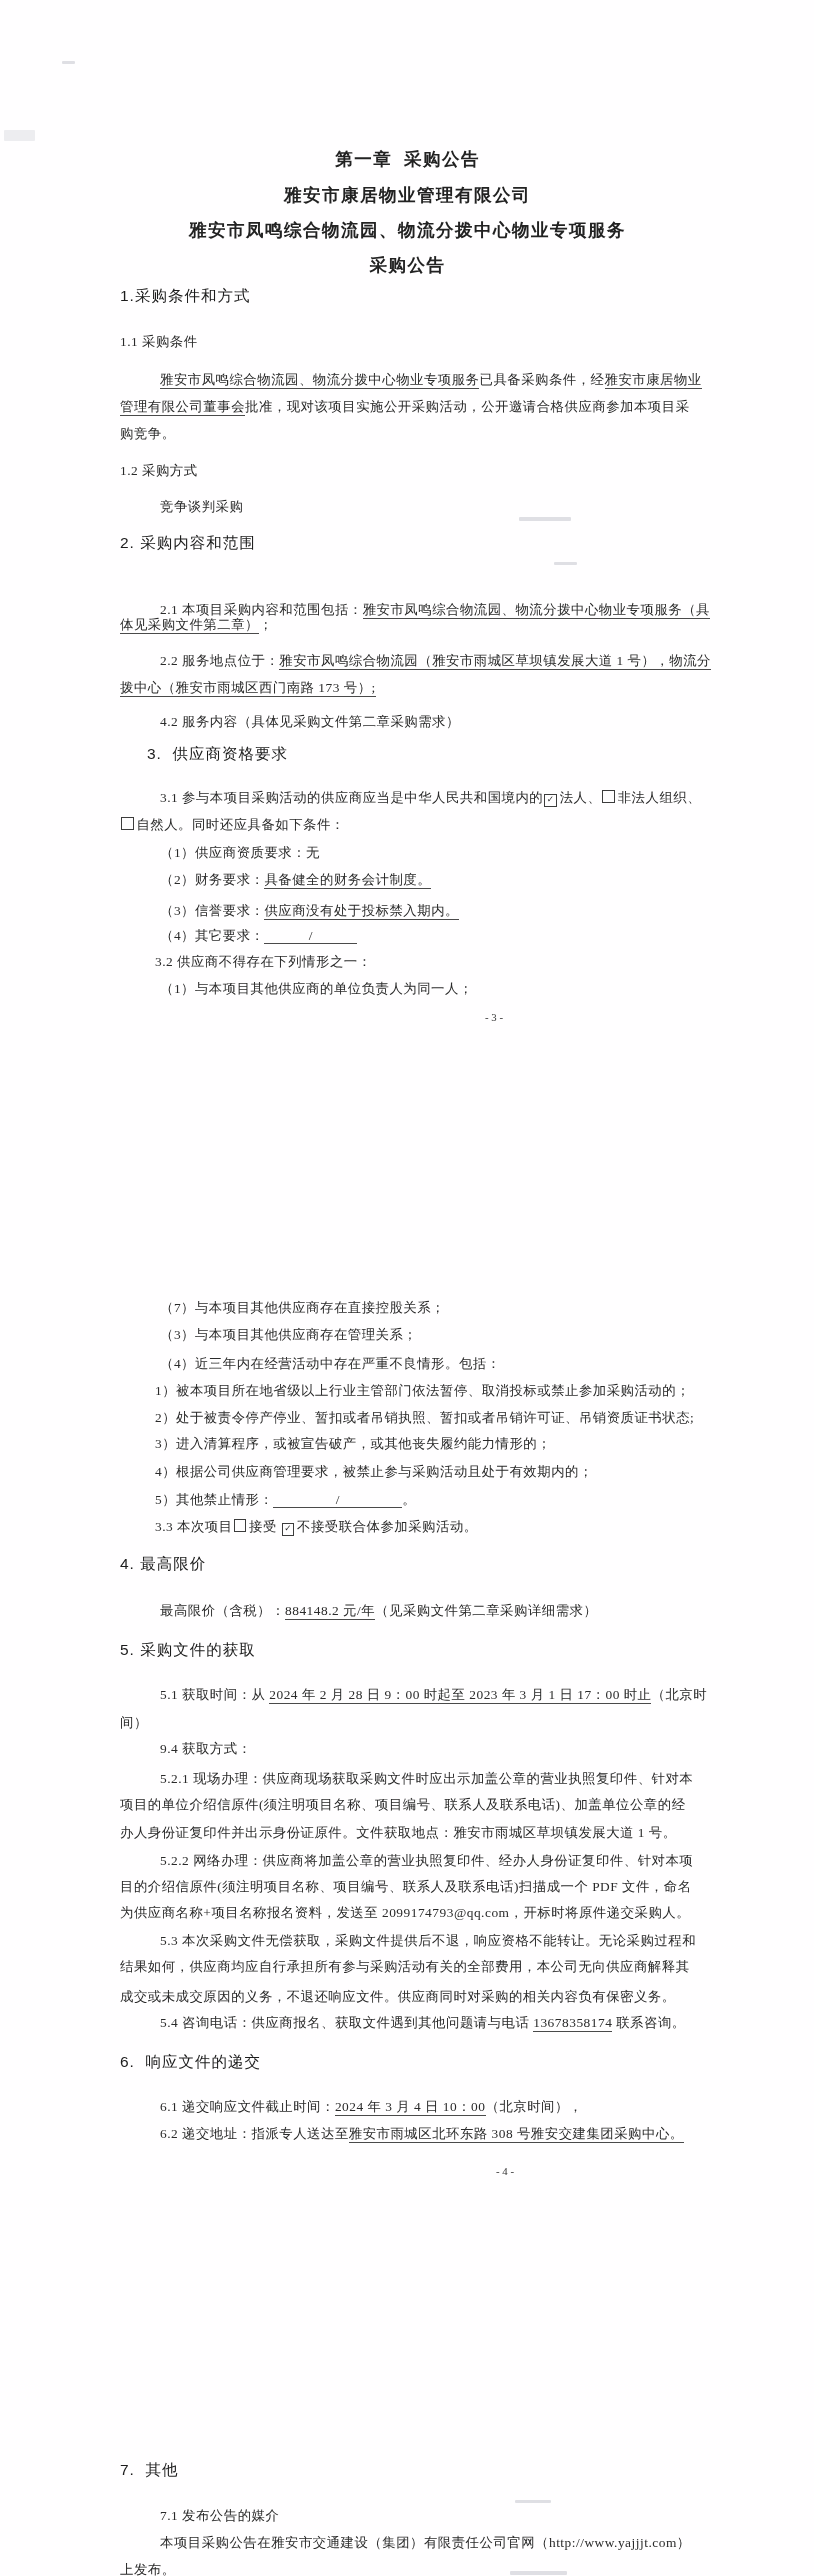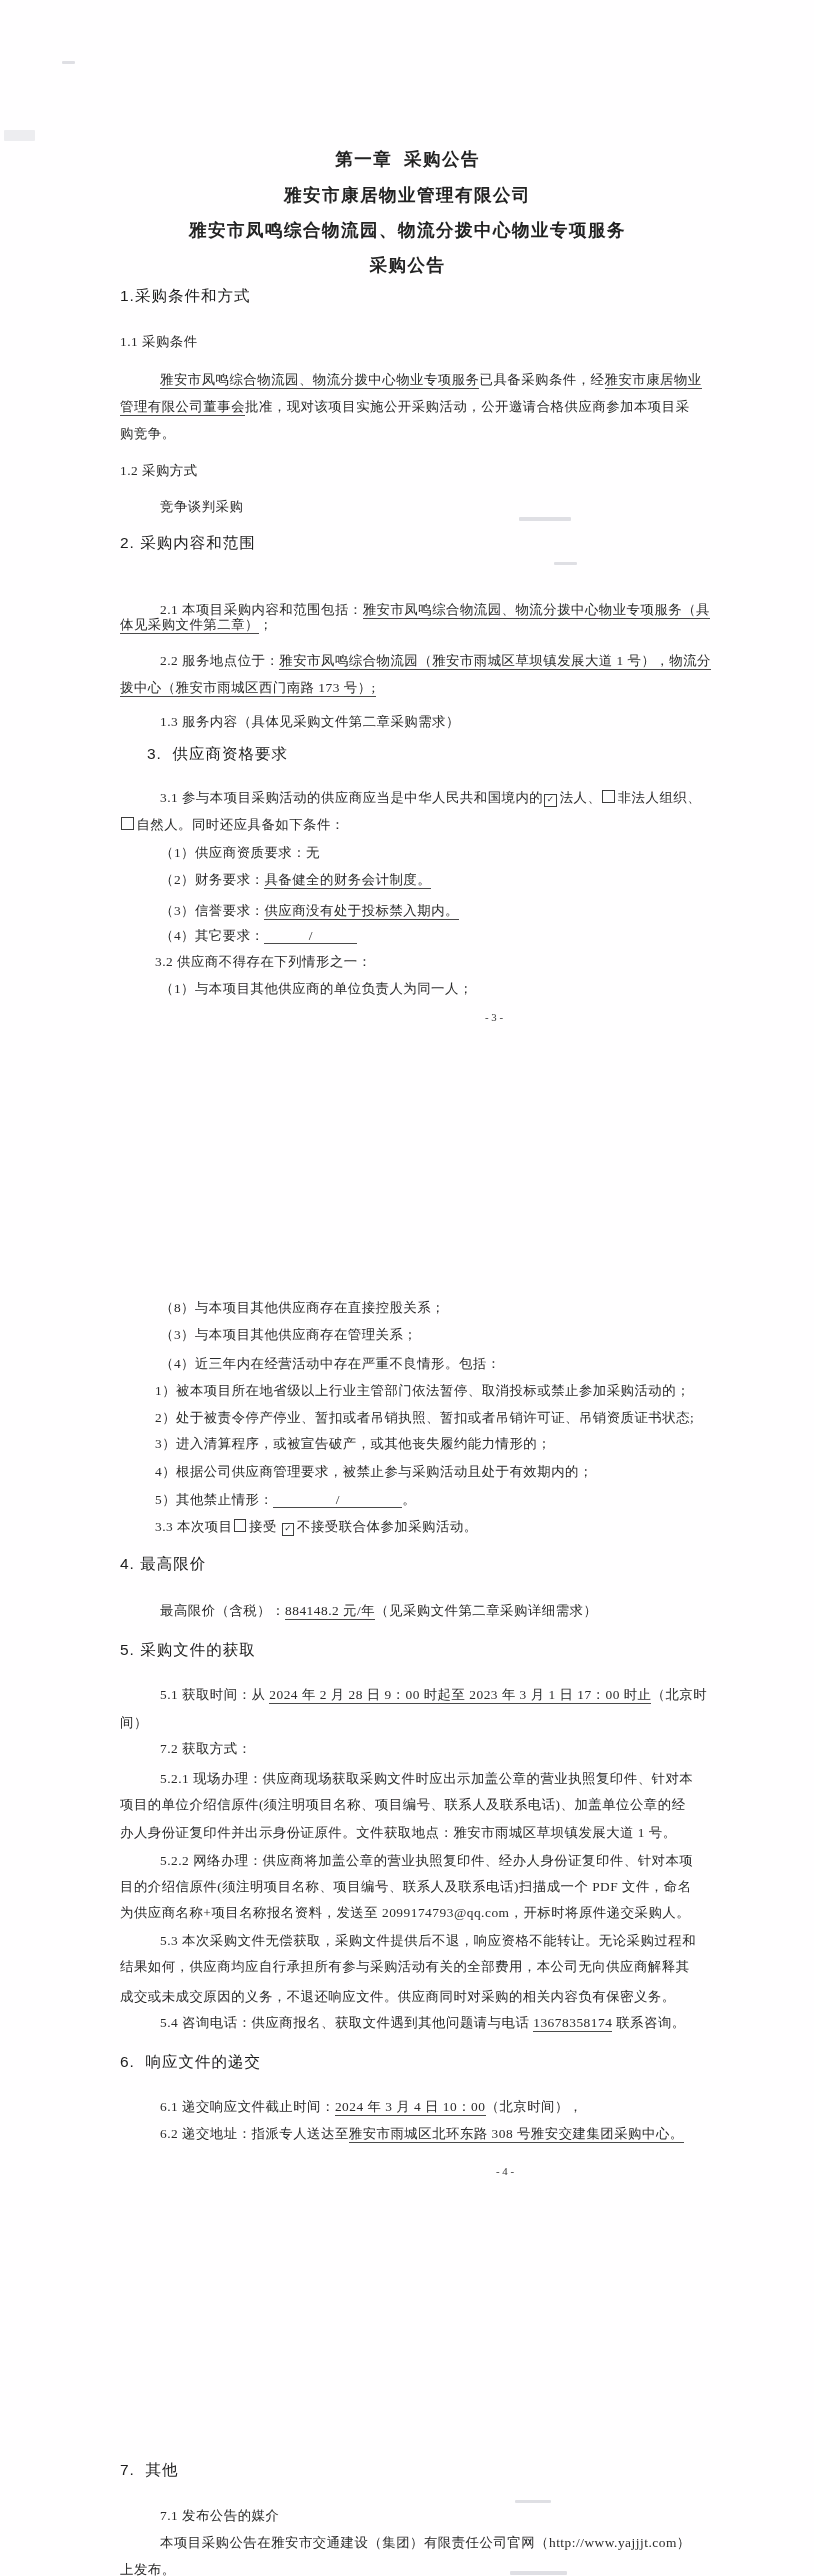--- a/index.html
+++ b/index.html
@@ -37,50 +37,50 @@
   <div class="ln" style="top:426px;left:120px;">购竞争。</div>
 
   <div class="ln" style="top:463px;left:120px;">1.2 采购方式</div>
   <div class="ln" style="top:499px;left:160px;">竞争谈判采购</div>
 
   <div class="h" style="top:533px;left:120px;">2. 采购内容和范围</div>
   <div class="ln" style="top:602px;left:160px;"><span>2.1 本项目采购内容和范围包括：</span><span class="u">雅安市凤鸣综合物流园、物流分拨中心物业专项服务（具</span></div>
   <div class="ln" style="top:617px;left:120px;"><span class="u">体见采购文件第二章）</span><span>；</span></div>
   <div class="ln" style="top:653px;left:160px;"><span>2.2 服务地点位于：</span><span class="u">雅安市凤鸣综合物流园（雅安市雨城区草坝镇发展大道 1 号），物流分</span></div>
   <div class="ln" style="top:680px;left:120px;"><span class="u">拨中心（雅安市雨城区西门南路 173 号）;</span></div>
-  <div class="ln" style="top:714px;left:160px;">1.3 服务内容（具体见采购文件第二章采购需求）</div>
+  <div class="ln" style="top:714px;left:160px;">4.2 服务内容（具体见采购文件第二章采购需求）</div>
 
   <div class="h" style="top:744px;left:120px;margin-left:27px;">3.  供应商资格要求</div>
   <div class="ln" style="top:790px;left:160px;"><span>3.1 参与本项目采购活动的供应商应当是中华人民共和国境内的</span><span class="cbx">✓</span><span>法人、</span><span class="cbx"></span><span>非法人组织、</span></div>
   <div class="ln" style="top:817px;left:120px;"><span class="cbx"></span><span>自然人。同时还应具备如下条件：</span></div>
   <div class="ln" style="top:845px;left:160px;">（1）供应商资质要求：无</div>
   <div class="ln" style="top:872px;left:160px;"><span>（2）财务要求：</span><span class="u">具备健全的财务会计制度。</span></div>
   <div class="ln" style="top:903px;left:160px;"><span>（3）信誉要求：</span><span class="u">供应商没有处于投标禁入期内。</span></div>
   <div class="ln" style="top:928px;left:160px;"><span>（4）其它要求：</span><span class="blank b180">/</span></div>
   <div class="ln" style="top:954px;left:155px;">3.2 供应商不得存在下列情形之一：</div>
   <div class="ln" style="top:981px;left:160px;">（1）与本项目其他供应商的单位负责人为同一人；</div>
   <div class="pageno" style="top:1011px;left:485px;">- 3 -</div>
 
-  <div class="ln" style="top:1300px;left:160px;">（8）与本项目其他供应商存在直接控股关系；</div>
+  <div class="ln" style="top:1300px;left:160px;">（7）与本项目其他供应商存在直接控股关系；</div>
   <div class="ln" style="top:1327px;left:160px;">（3）与本项目其他供应商存在管理关系；</div>
   <div class="ln" style="top:1356px;left:160px;">（4）近三年内在经营活动中存在严重不良情形。包括：</div>
   <div class="ln" style="top:1383px;left:155px;">1）被本项目所在地省级以上行业主管部门依法暂停、取消投标或禁止参加采购活动的；</div>
   <div class="ln" style="top:1410px;left:155px;">2）处于被责令停产停业、暂扣或者吊销执照、暂扣或者吊销许可证、吊销资质证书状态;</div>
   <div class="ln" style="top:1436px;left:155px;text-align:center;">3）进入清算程序，或被宣告破产，或其他丧失履约能力情形的；</div>
   <div class="ln" style="top:1464px;left:155px;">4）根据公司供应商管理要求，被禁止参与采购活动且处于有效期内的；</div>
   <div class="ln" style="top:1492px;left:155px;"><span>5）其他禁止情形：</span><span class="blank b250">/</span><span>。</span></div>
   <div class="ln" style="top:1519px;left:155px;"><span>3.3 本次项目</span><span class="cbx"></span><span>接受 </span><span class="cbx">✓</span><span>不接受联合体参加采购活动。</span></div>
 
   <div class="h" style="top:1554px;left:120px;">4. 最高限价</div>
   <div class="ln" style="top:1603px;left:160px;"><span>最高限价（含税）：</span><span class="u">884148.2 元/年</span><span>（见采购文件第二章采购详细需求）</span></div>
 
   <div class="h" style="top:1640px;left:120px;">5. 采购文件的获取</div>
   <div class="ln" style="top:1687px;left:160px;"><span>5.1 获取时间：从 </span><span class="u">2024 年 2 月 28 日 9：00 时起至 2023 年 3 月 1 日 17：00 时止</span><span>（北京时</span></div>
   <div class="ln" style="top:1715px;left:120px;">间）</div>
-  <div class="ln" style="top:1741px;left:160px;">7.2 获取方式：</div>
+  <div class="ln" style="top:1741px;left:160px;">9.4 获取方式：</div>
   <div class="ln" style="top:1771px;left:160px;">5.2.1 现场办理：供应商现场获取采购文件时应出示加盖公章的营业执照复印件、针对本</div>
   <div class="ln" style="top:1797px;left:120px;">项目的单位介绍信原件(须注明项目名称、项目编号、联系人及联系电话)、加盖单位公章的经</div>
   <div class="ln" style="top:1825px;left:120px;">办人身份证复印件并出示身份证原件。文件获取地点：雅安市雨城区草坝镇发展大道 1 号。</div>
   <div class="ln" style="top:1853px;left:160px;">5.2.2 网络办理：供应商将加盖公章的营业执照复印件、经办人身份证复印件、针对本项</div>
   <div class="ln" style="top:1879px;left:120px;">目的介绍信原件(须注明项目名称、项目编号、联系人及联系电话)扫描成一个 PDF 文件，命名</div>
   <div class="ln" style="top:1905px;left:120px;">为供应商名称+项目名称报名资料，发送至 2099174793@qq.com，开标时将原件递交采购人。</div>
   <div class="ln" style="top:1933px;left:160px;">5.3 本次采购文件无偿获取，采购文件提供后不退，响应资格不能转让。无论采购过程和</div>
   <div class="ln" style="top:1959px;left:120px;">结果如何，供应商均应自行承担所有参与采购活动有关的全部费用，本公司无向供应商解释其</div>
   <div class="ln" style="top:1989px;left:120px;">成交或未成交原因的义务，不退还响应文件。供应商同时对采购的相关内容负有保密义务。</div>
   <div class="ln" style="top:2015px;left:160px;"><span>5.4 咨询电话：供应商报名、获取文件遇到其他问题请与电话 </span><span class="u">13678358174</span><span> 联系咨询。</span></div>

